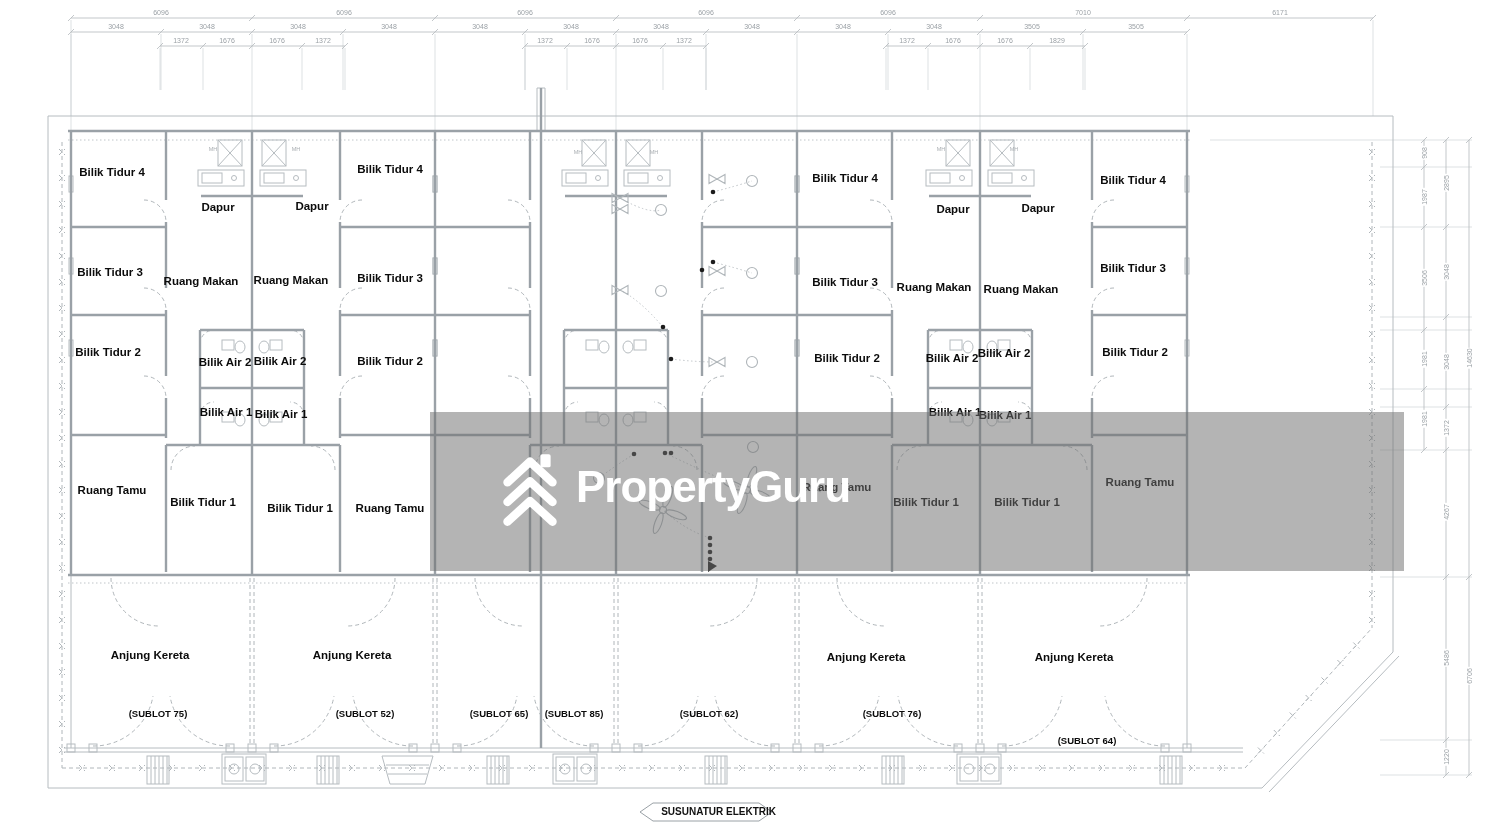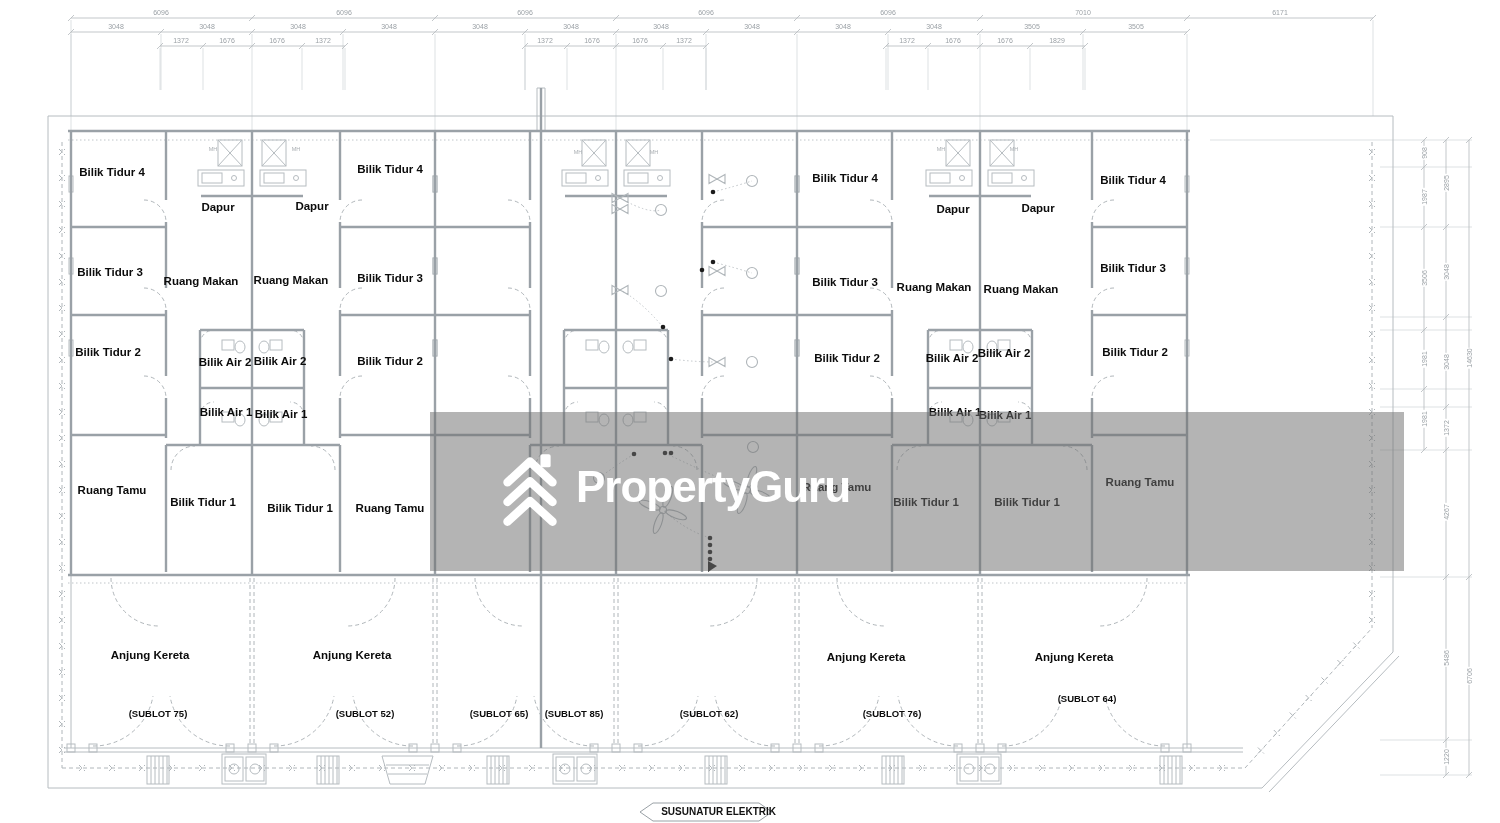--- a/index.html
+++ b/index.html
@@ -638,21 +638,21 @@
       <span class="lbl" style="left: 1027px; top: 502px;">Bilik Tidur 1</span>
       <span class="lbl" style="left: 1140px; top: 482px;">Ruang Tamu</span>
       <span class="lbl" style="left: 866px; top: 657px;">Anjung Kereta</span>
       <span class="lbl" style="left: 1074px; top: 657px;">Anjung Kereta</span>
       <span class="lbl sub" style="left: 158px; top: 713px;">(SUBLOT 75)</span>
       <span class="lbl sub" style="left: 344px; top: 713px; margin-left: 21px;">(SUBLOT 52)</span>
       <span class="lbl sub" style="left: 499px; top: 713px;">(SUBLOT 65)</span>
       <span class="lbl sub" style="left: 574px; top: 713px;">(SUBLOT 85)</span>
       <span class="lbl sub" style="left: 709px; top: 713px; text-align: right;">(SUBLOT 62)</span>
       <span class="lbl sub" style="left: 892px; top: 713px;">(SUBLOT 76)</span>
-      <span class="lbl sub" style="left: 1087px; top: 698px;">(SUBLOT 64)</span>
+      <span class="lbl sub" style="left: 1087px; top: 740px;">(SUBLOT 64)</span>
       <span class="lbl mh" style="left: 213px; top: 149px;">MH</span>
       <span class="lbl mh" style="left: 296px; top: 149px;">MH</span>
       <span class="lbl mh" style="left: 578px; top: 152px;">MH</span>
       <span class="lbl mh" style="left: 654px; top: 152px;">MH</span>
       <span class="lbl mh" style="left: 941px; top: 149px;">MH</span>
       <span class="lbl mh" style="left: 1014px; top: 149px;">MH</span>
       <span class="lbl dim" style="left: 161px; top: 12px;">6096</span>
       <span class="lbl dim" style="left: 344px; top: 12px;">6096</span>
       <span class="lbl dim" style="left: 525px; top: 12px;">6096</span>
       <span class="lbl dim" style="left: 706px; top: 12px;">6096</span>

